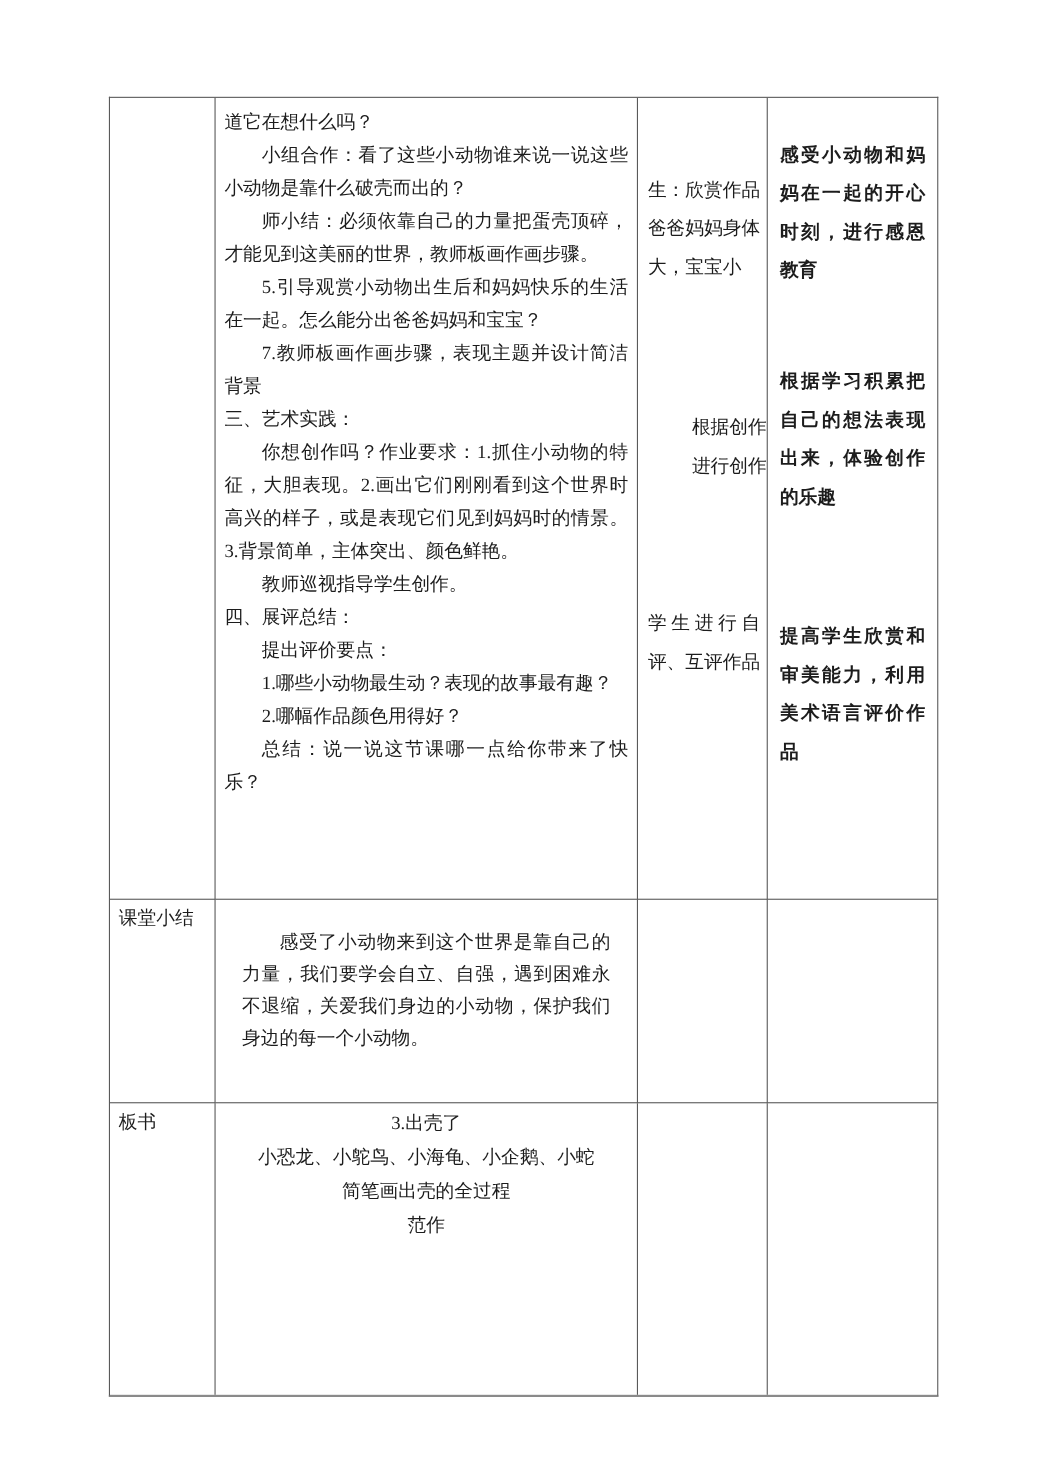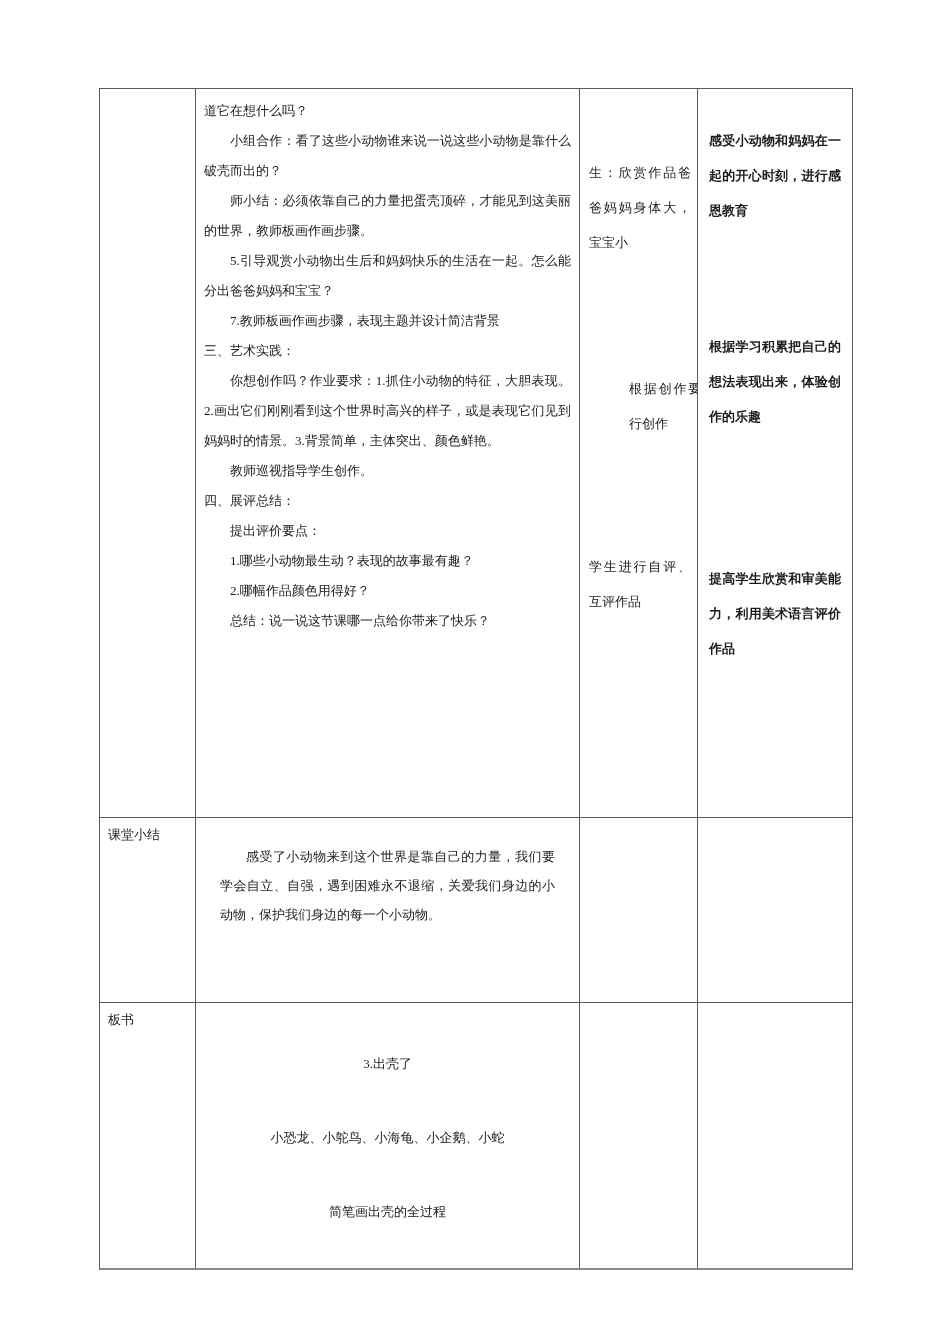--- a/index.html
+++ b/index.html
@@ -22,21 +22,21 @@
     border-bottom:2px solid #8a8a8a;
     box-sizing:content-box;
     background:#ffffff;
   }
   .cell {
     position:relative;
     box-sizing:border-box;
     border-right:1px solid #5a5a5a;
     border-bottom:1px solid #5a5a5a;
     overflow:hidden;
-    font-size:13px;
+    font-size:17px;
     line-break:strict;
     word-break:normal;
   }
   .cell.last-col { border-right:none; }
   .cell.last-row { border-bottom:none; }
 
   .label-cell { padding:5px 4px 0 8px; line-height:24px; }
 
   .main-cell { padding:7px 8px 0 8px; }
   .main-cell p {
@@ -48,21 +48,21 @@
   .main-cell p.ind { text-indent:2em; }
 
   .summary-cell { padding:8px 8px 0 8px; }
   .summary-cell p {
     margin:16px; line-height:29px;
     text-align:justify; text-justify:inter-ideograph;
     text-indent:2em;
   }
 
   .board-cell { padding:2px 8px 0 8px; }
-  .board-cell .bline { line-height:31px; text-align:center;margin-top:43px; }
+  .board-cell .bline { line-height:31px; text-align:center; }
 
   .sblk {
     position:absolute; left:9px; width:102px;
     line-height:35px;
     text-align:justify; text-justify:inter-ideograph;
   }
   .s1 { top:66px; } .s2 { top:282px;margin-left:40px; } .s3 { top:460px; }
 
   .iblk {
     position:absolute; left:11px; width:132px;

